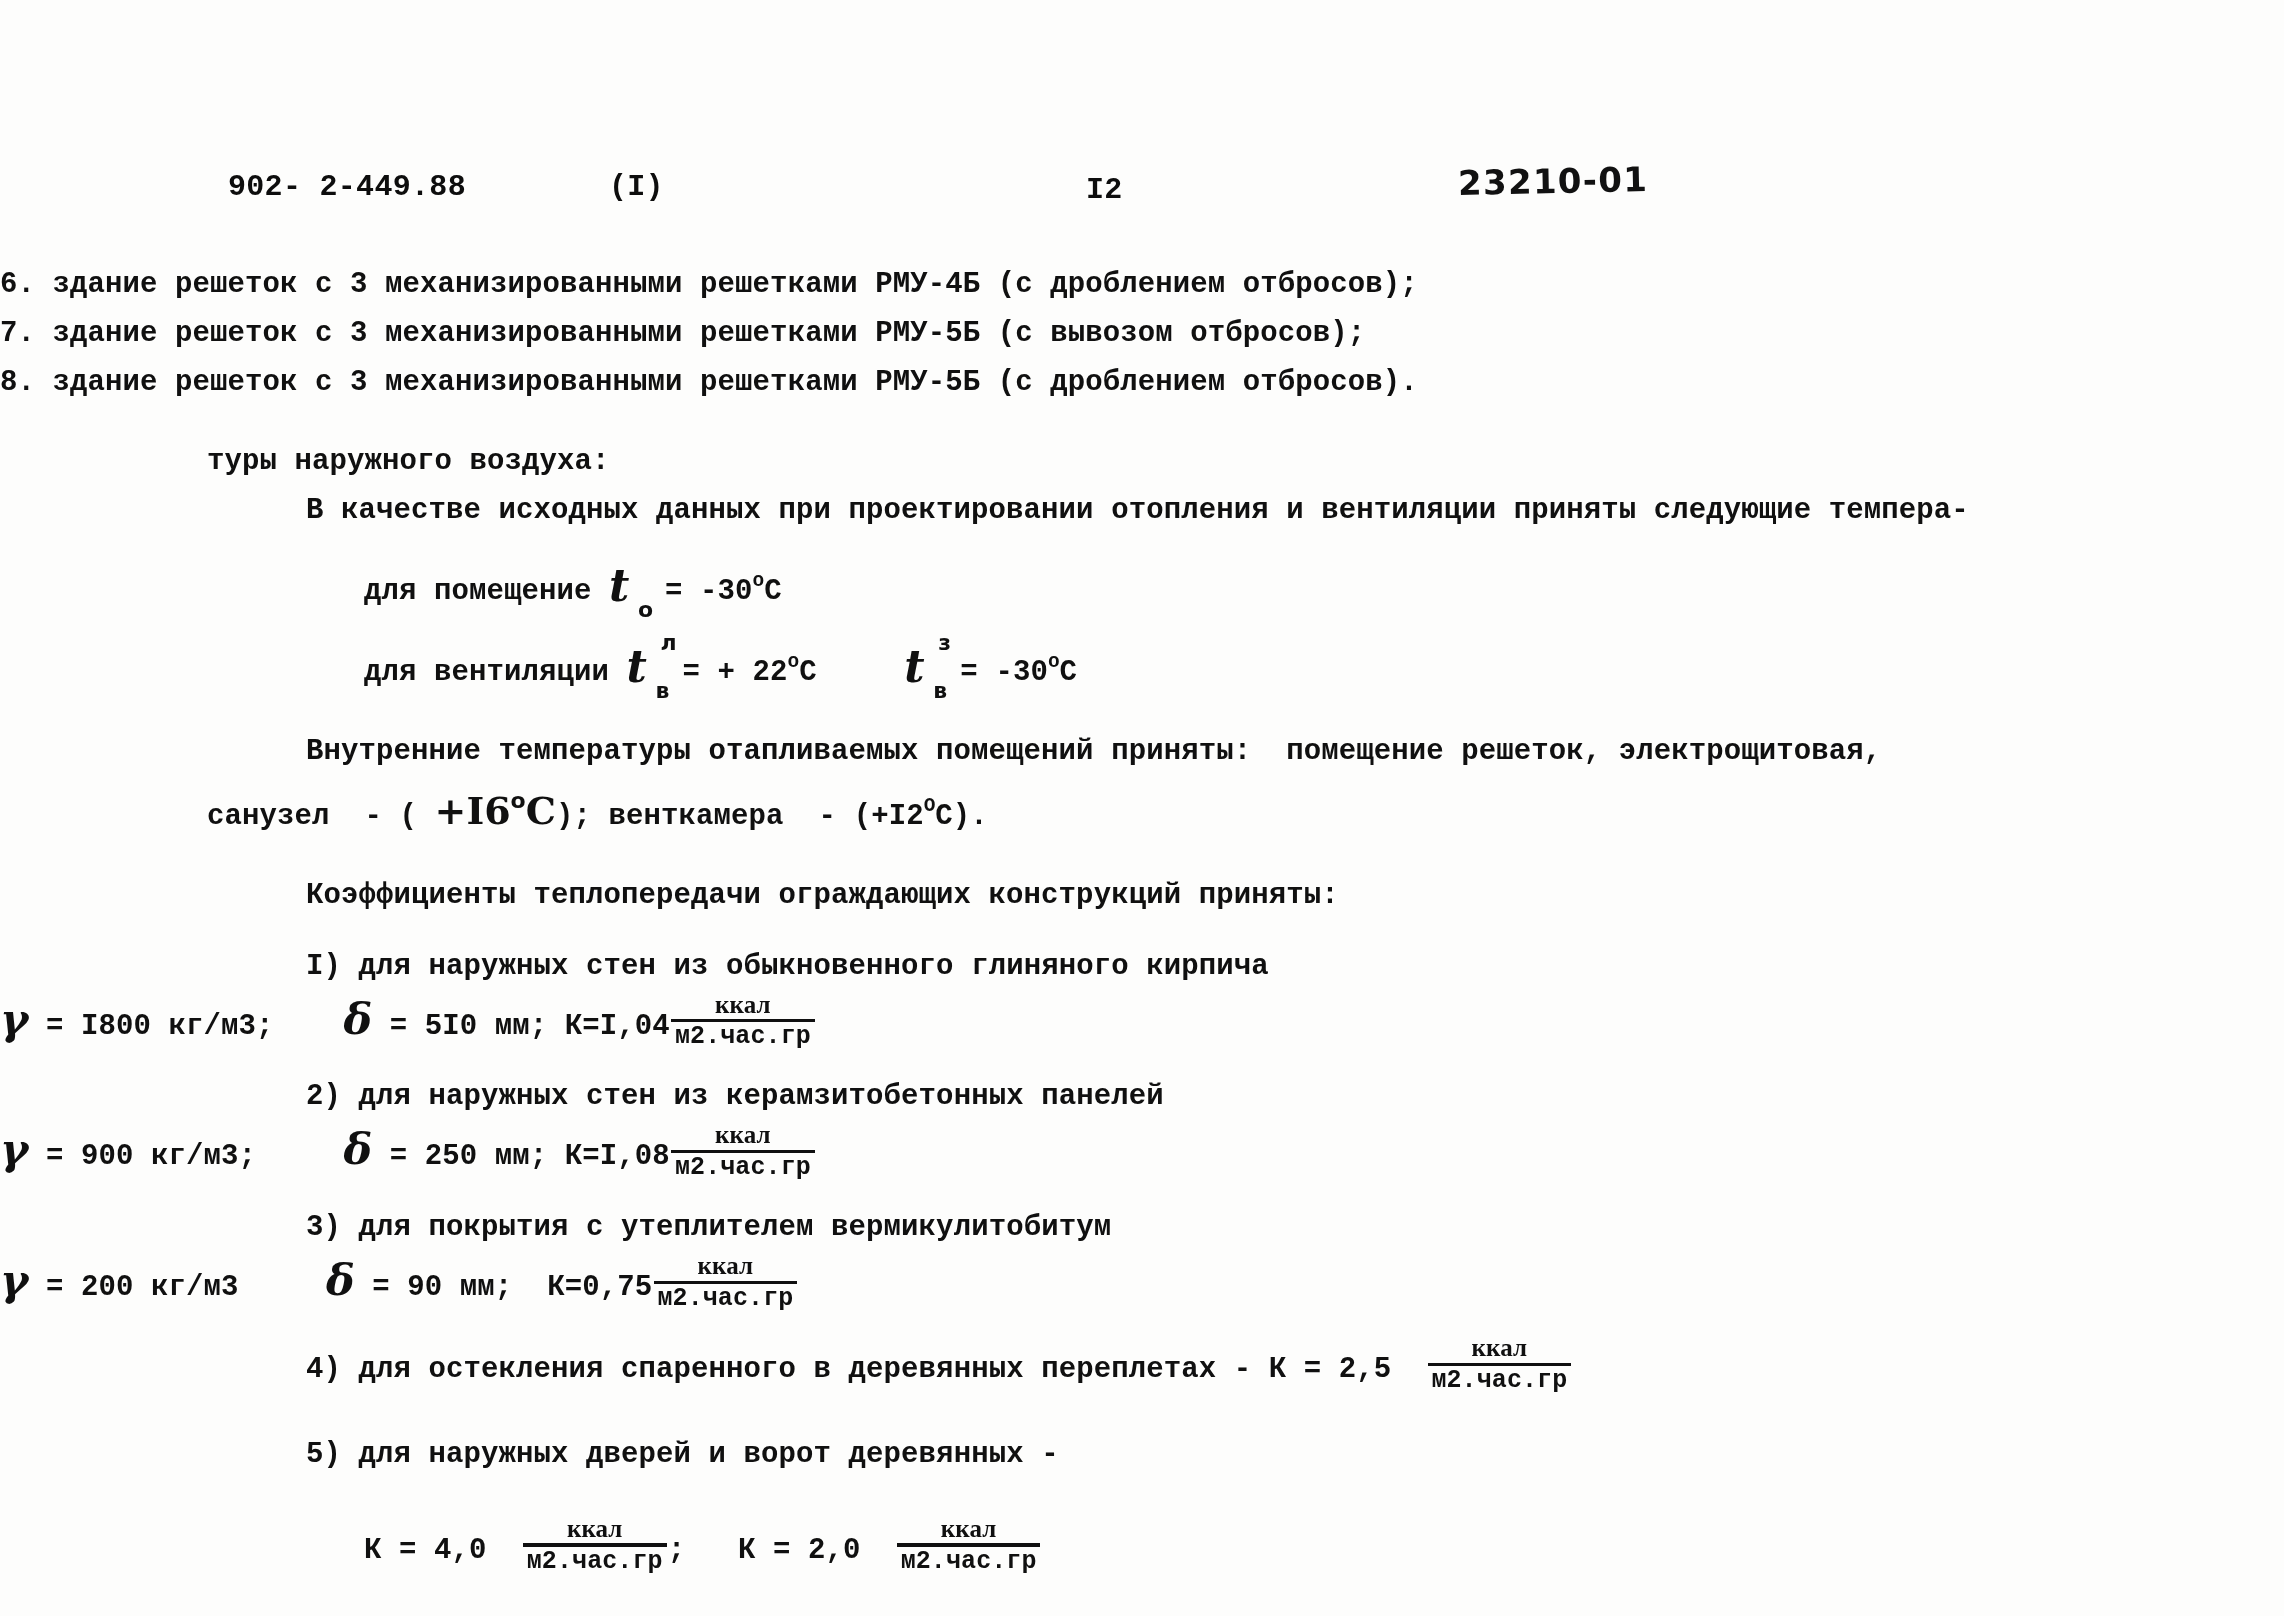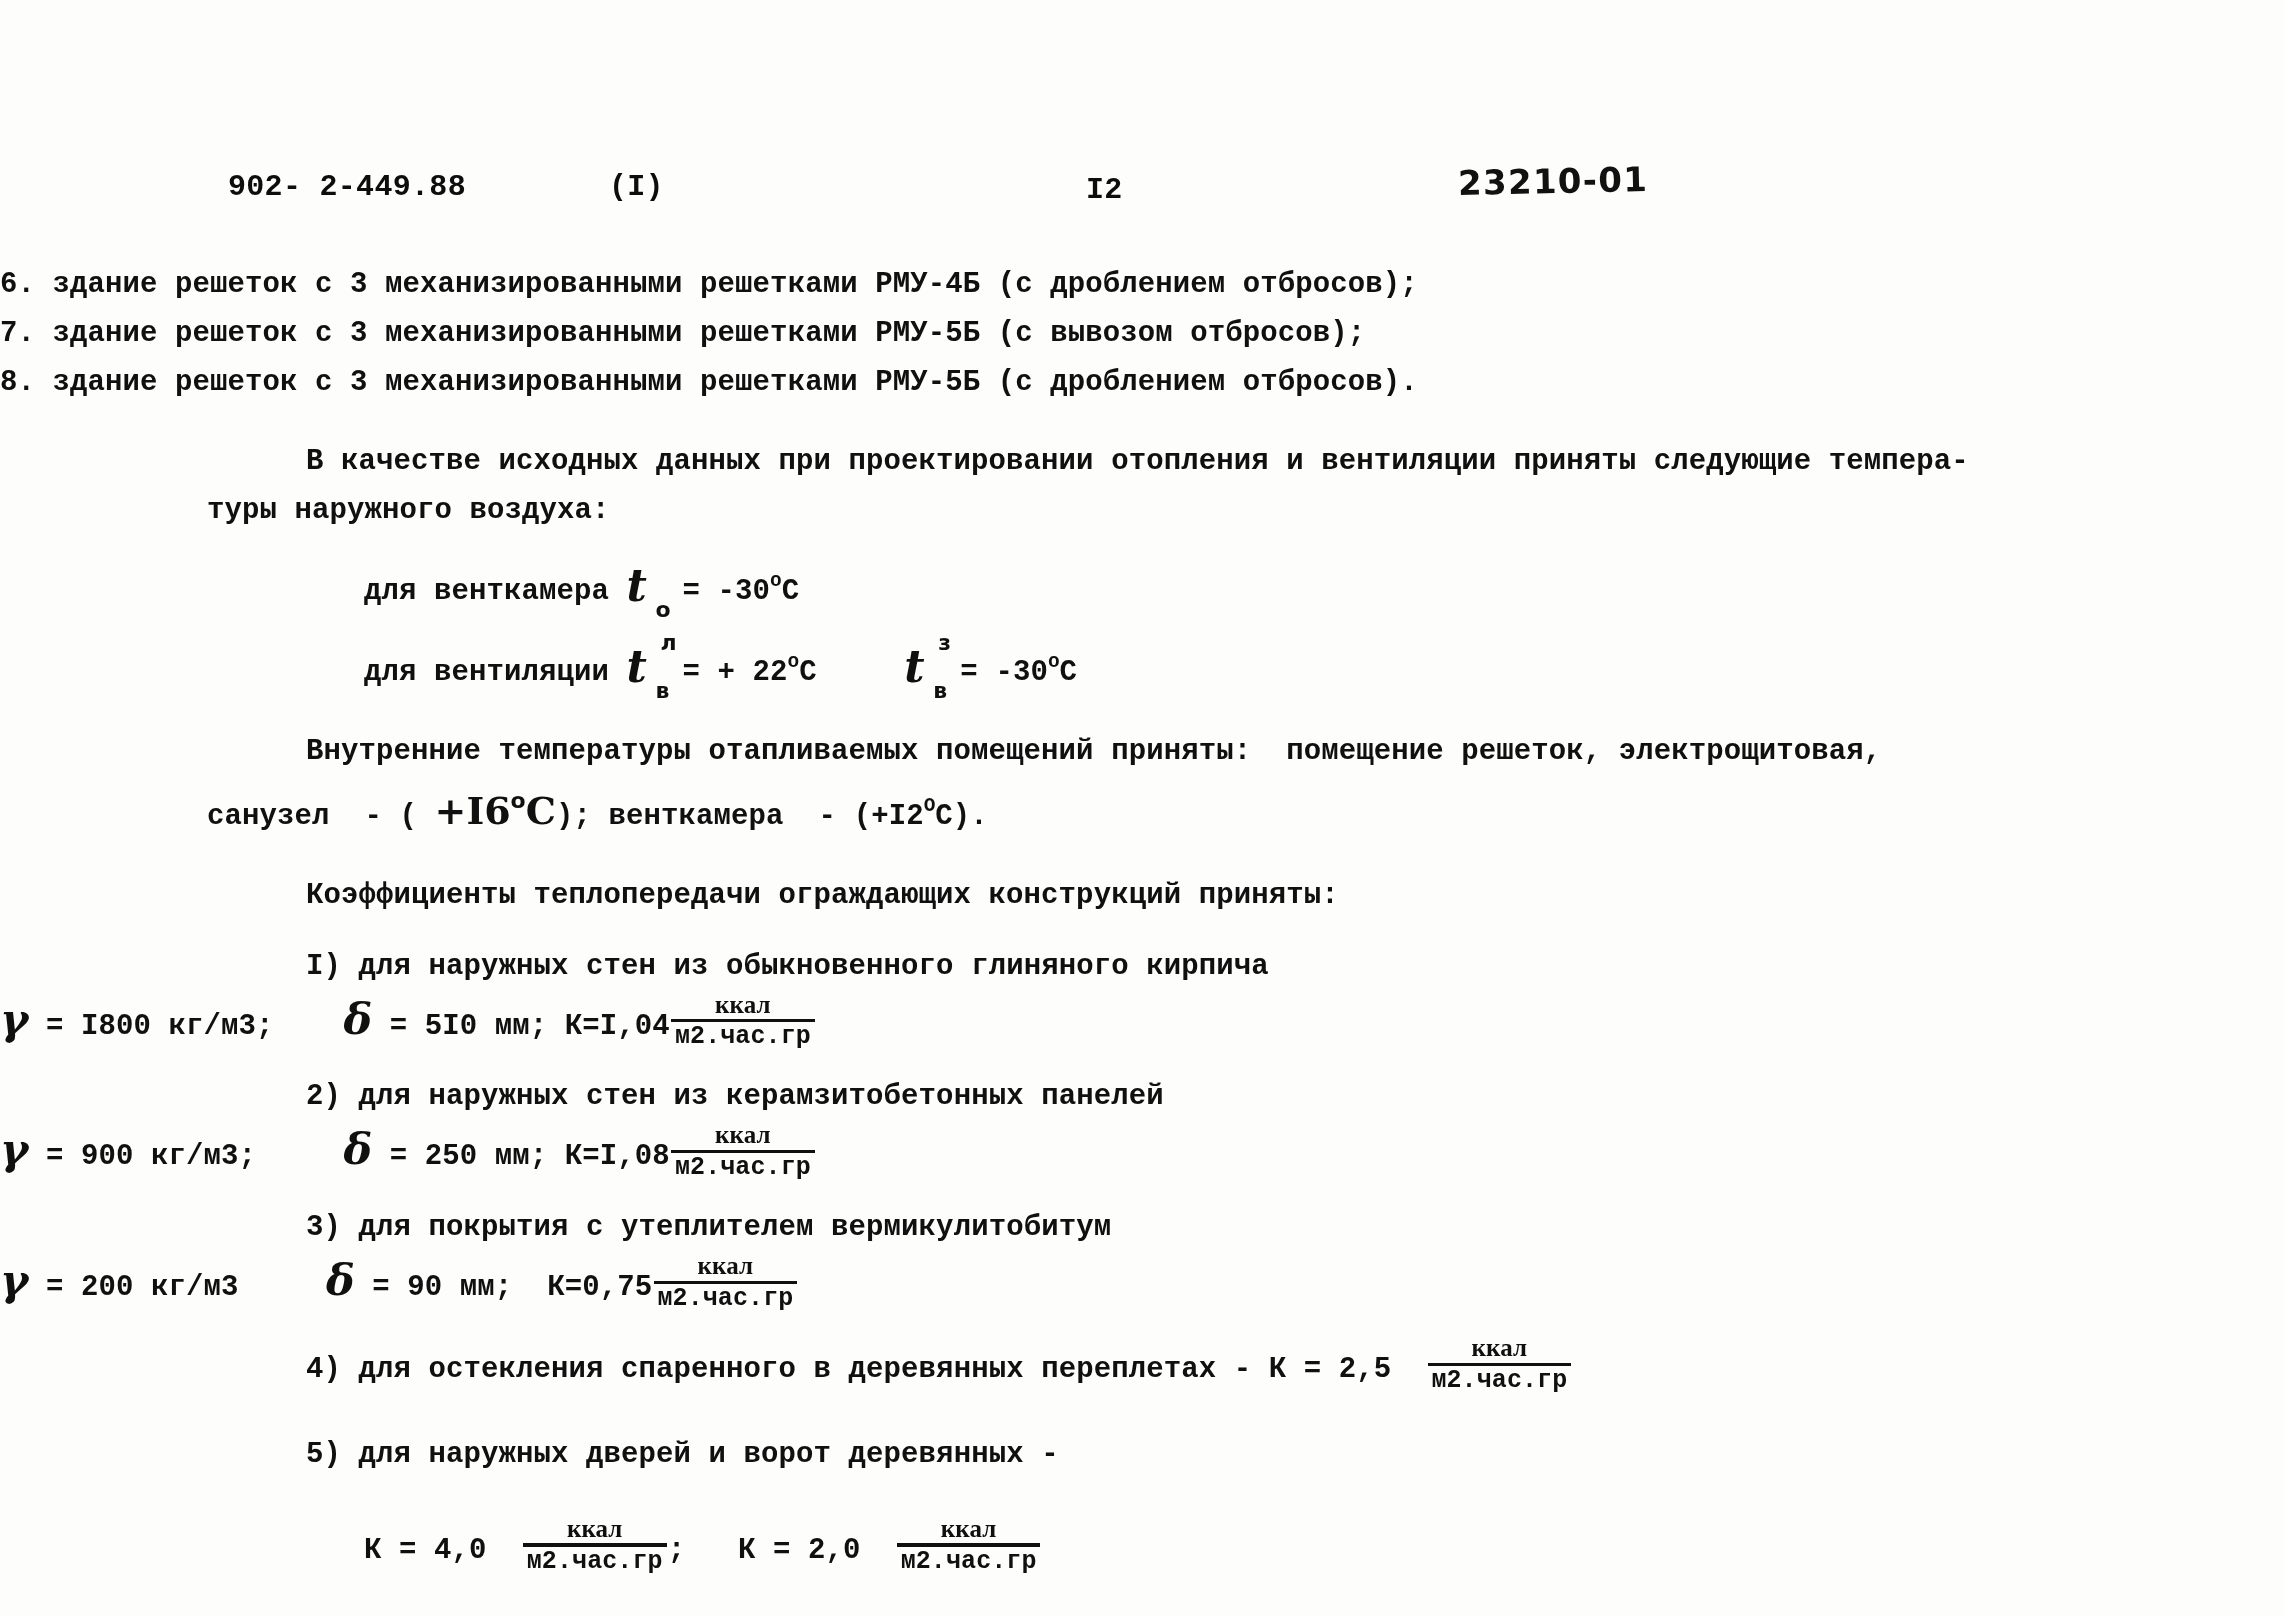--- a/index.html
+++ b/index.html
@@ -196,26 +196,26 @@
   </div>
 
   <div class="body">
 
     <div class="line ind-list">6. здание решеток с 3 механизированными решетками РМУ-4Б (с дроблением отбросов);</div>
     <div class="line ind-list">7. здание решеток с 3 механизированными решетками РМУ-5Б (с вывозом отбросов);</div>
     <div class="line ind-list">8. здание решеток с 3 механизированными решетками РМУ-5Б (с дроблением отбросов).</div>
 
     <div class="gap-md"></div>
 
+    <div class="line ind-cont">туры наружного воздуха:</div>
     <div class="line ind-para">В качестве исходных данных при проектировании отопления и вентиляции приняты следующие темпера-</div>
-    <div class="line ind-cont">туры наружного воздуха:</div>
-
-    <div class="gap-sm"></div>
-
-    <div class="line ind-form"><span>для венткамера</span><span> </span><span class="tvar"><span class="tletter">t</span><span class="tsub">о</span></span><span>=</span><span> </span><span>-30</span><span class="deg">o</span><span>С</span></div>
+
+    <div class="gap-sm"></div>
+
+    <div class="line ind-form"><span>для помещение</span><span> </span><span class="tvar"><span class="tletter">t</span><span class="tsub">о</span></span><span>=</span><span> </span><span>-30</span><span class="deg">o</span><span>С</span></div>
 
     <div class="gap-sm"></div>
 
     <div class="line ind-form"><span>для вентиляции</span><span> </span><span class="tvar"><span class="tletter">t</span><span class="tsub">в</span><span class="tsup">л</span></span><span>=</span><span> </span><span>+ 22</span><span class="deg">o</span><span>С</span><span>     </span><span class="tvar"><span class="tletter">t</span><span class="tsub">в</span><span class="tsup">з</span></span><span>=</span><span> </span><span>-30</span><span class="deg">o</span><span>С</span></div>
 
     <div class="gap-md"></div>
 
     <div class="line ind-para">Внутренние температуры отапливаемых помещений приняты:  помещение решеток, электрощитовая,</div>
     <div class="line ind-cont"><span>санузел  - ( </span><span class="bold16">+I6</span><span class="hand-sm" style="vertical-align:15.6px">o</span><span class="bold16">С</span><span>); венткамера  - (+I2</span><span class="deg">O</span><span>С).</span></div>
 

